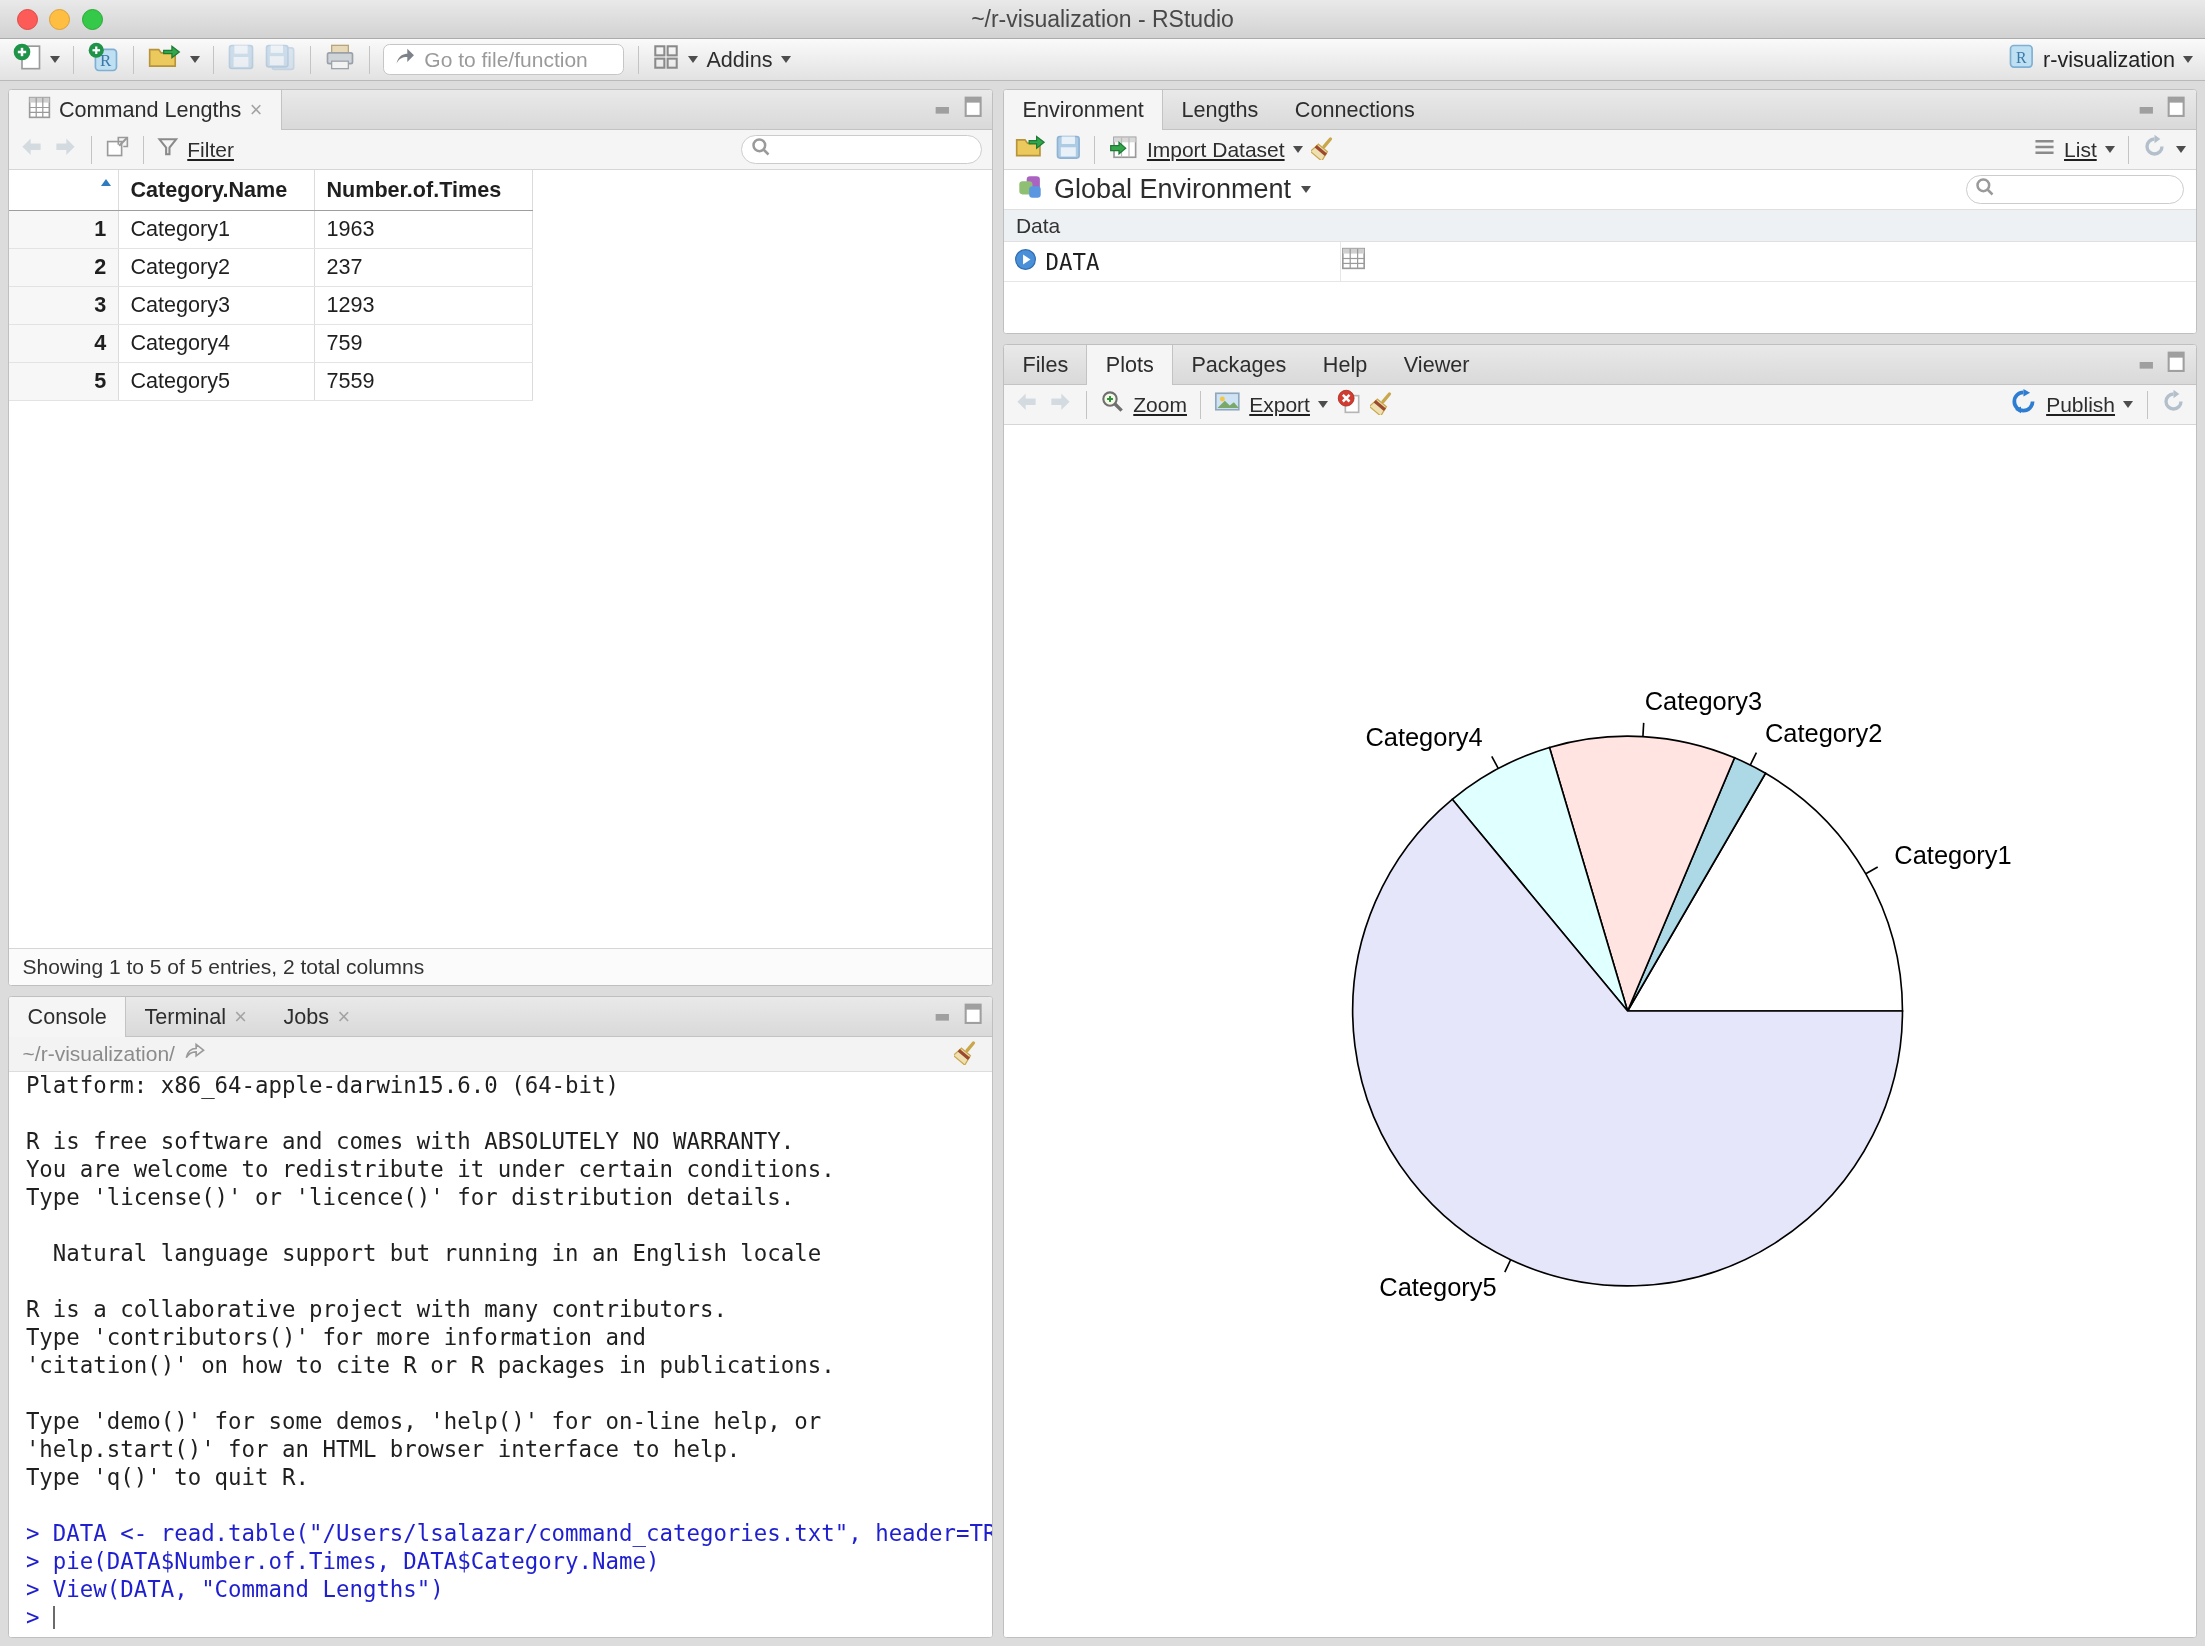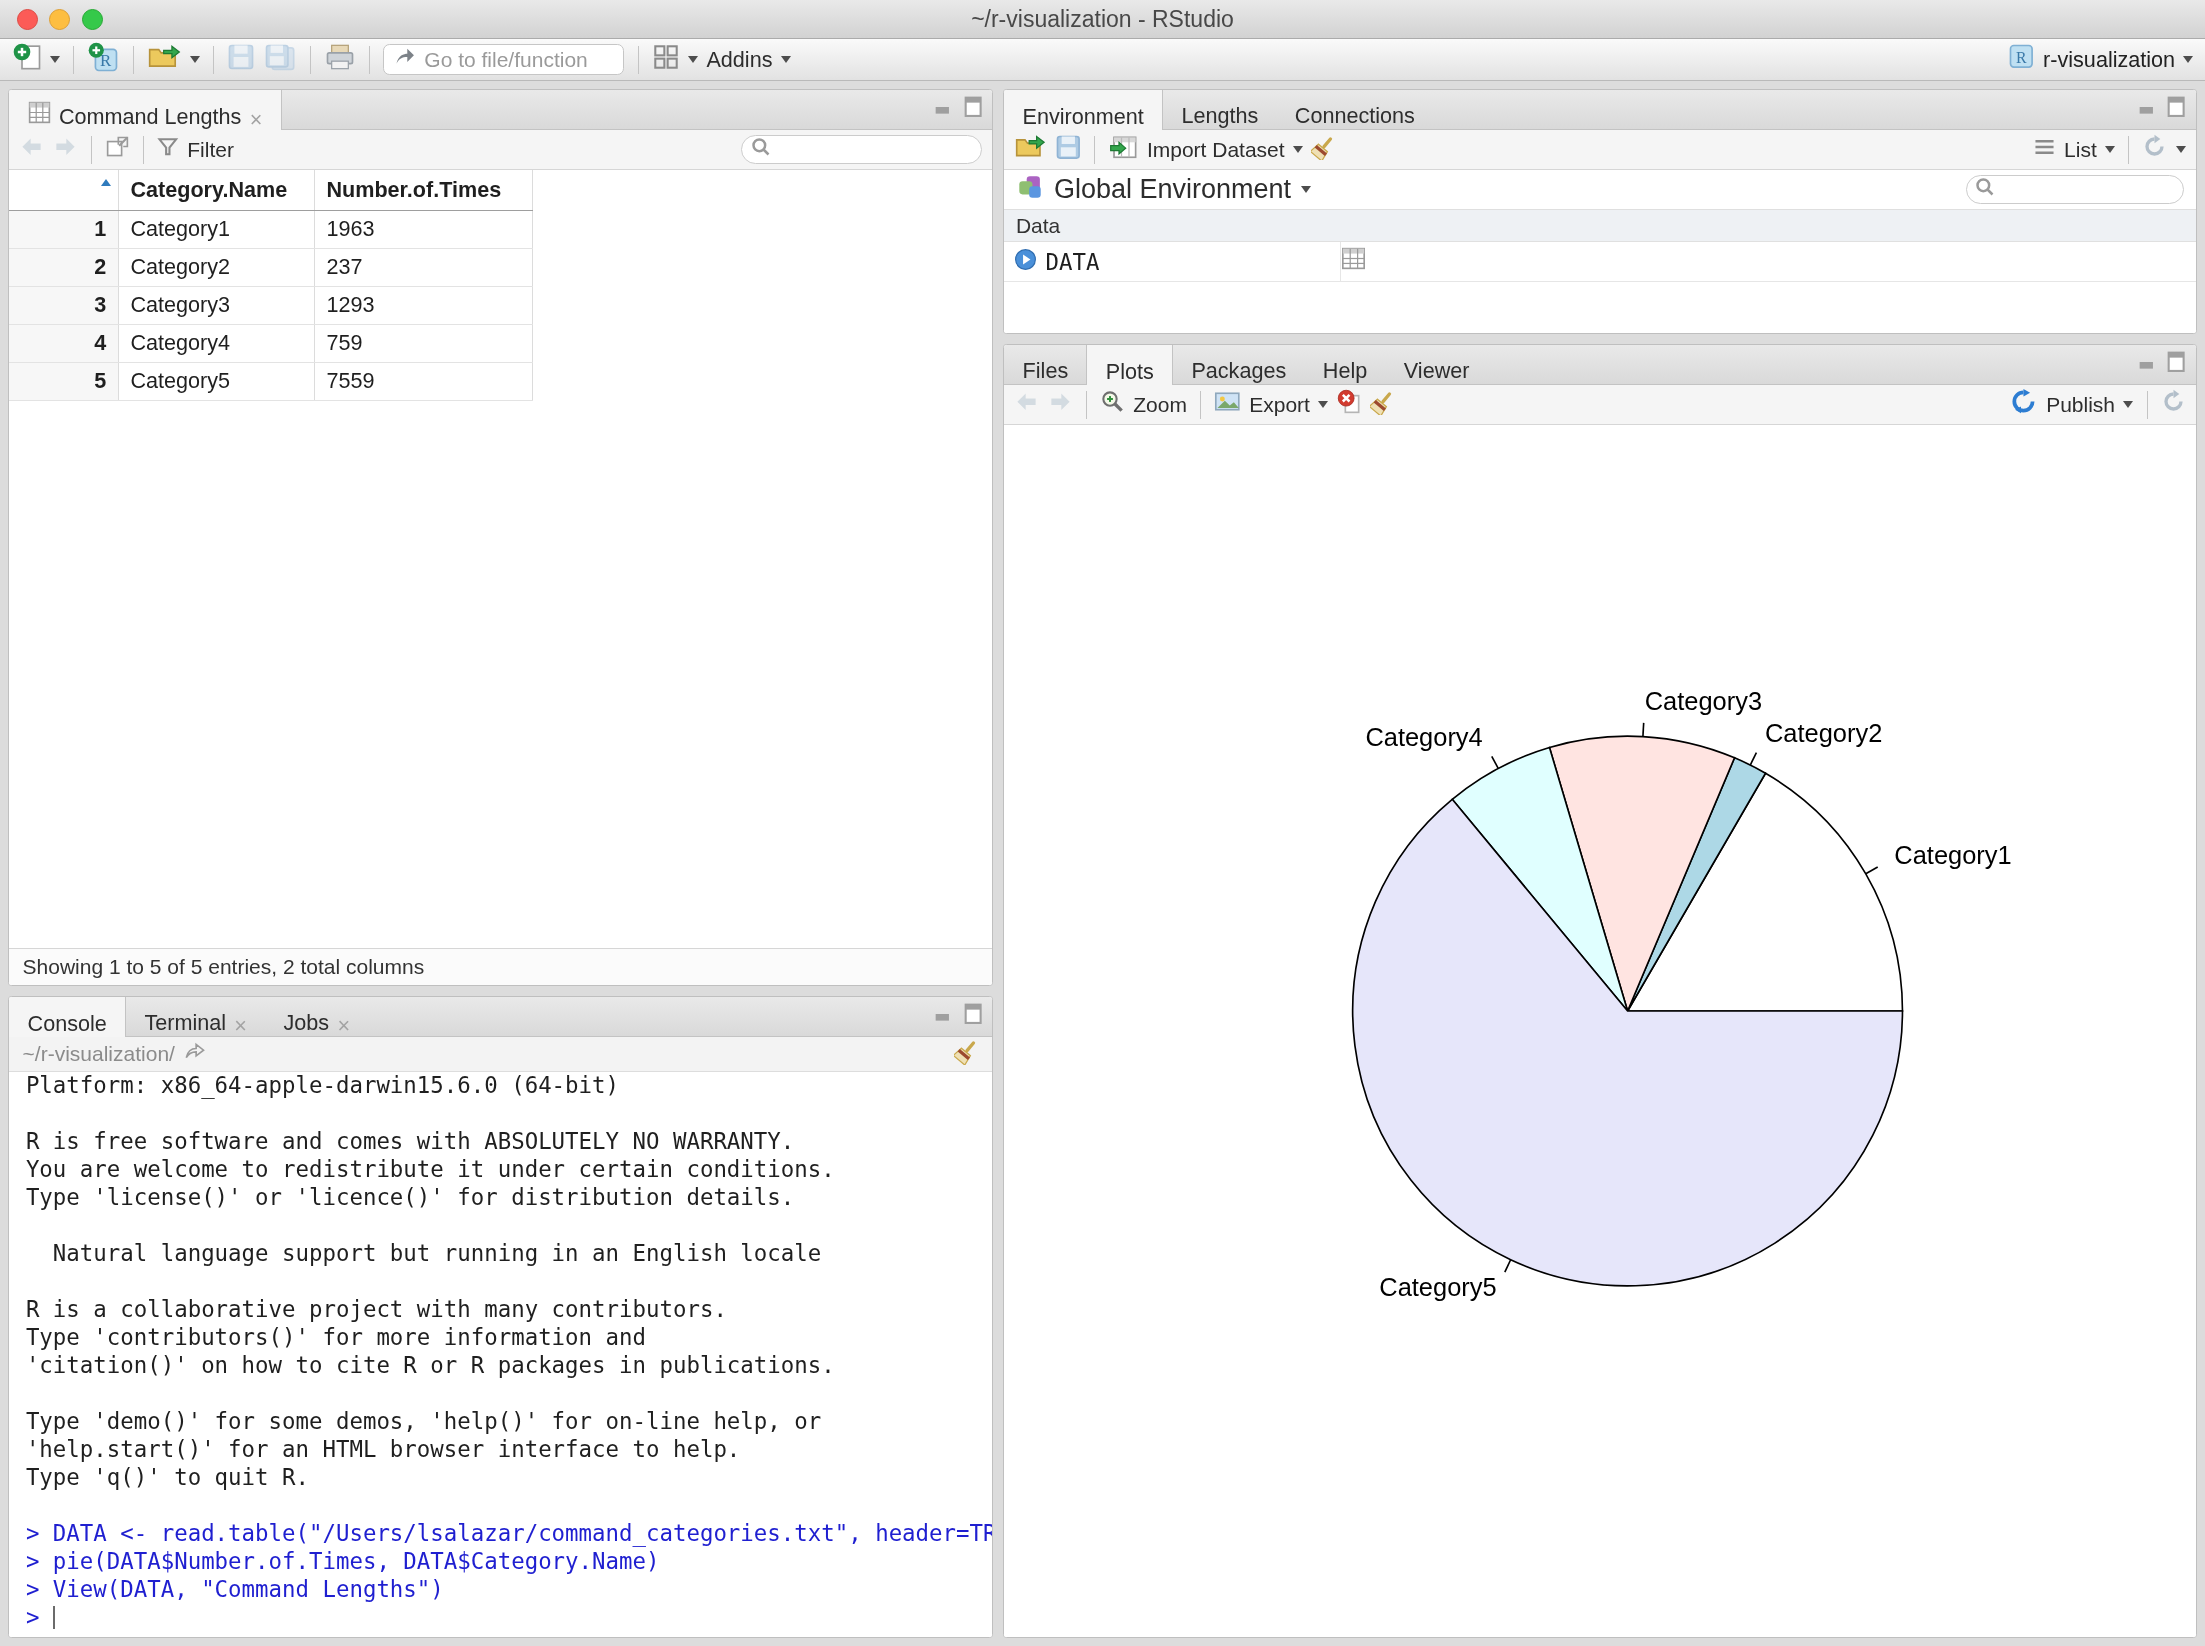--- a/index.html
+++ b/index.html
@@ -26,27 +26,27 @@
   .spacer { flex:1; }
   .proj-label { font-size:21.6px; color:#222; }
 
   
   .workspace { position:absolute; top:81px; left:0; right:0; bottom:0; background:#dcdcdc; padding:8.3px; display:flex; gap:10px; }
   .col-left  { width:985px; display:flex; flex-direction:column; gap:10px; }
   .col-right { flex:1; display:flex; flex-direction:column; gap:10px; }
   .pane { background:#fff; border:0.8px solid #bfbfbf; border-radius:3.3px; overflow:hidden; display:flex; flex-direction:column; }
 
   .tabstrip { height:40px; background:linear-gradient(#e9e9e9,#d9d9d9); border-bottom:0.8px solid #c3c3c3; display:flex; align-items:stretch; flex:none; }
-  .tab { display:flex; align-items:flex-end; gap:8.3px; padding:0 18.3px; font-size:21.6px; color:#2d2d2d; position:relative; }
+  .tab { display:flex; align-items:center; gap:8.3px; padding:0 18.3px; font-size:21.6px; color:#2d2d2d; position:relative; }
   .tab.active { background:#f5f5f5; border-left:0.8px solid #c3c3c3; border-right:0.8px solid #c3c3c3; margin-bottom:-0.8px; }
   .tab.active:first-child { border-left:none; }
   .tab .close { color:#a3a3a3; font-size:21.6px; line-height:21.6px; }
   .pane-btns { margin-left:auto; display:flex; align-items:center; gap:8.3px; padding-right:10px; }
 
-  .subtoolbar { height:40px; background:#f5f5f5; border-bottom:0.8px solid #d6d6d6; display:flex; align-items:center; padding:0 10px; gap:8.3px; flex:none; }
+  .subtoolbar { height:40px; background:#f5f5f5; border-bottom:0.8px solid #d6d6d6; display:flex; align-items:center; padding:0 10px; gap:8.3px; flex:none;text-decoration:underline; }
   .label-sm { font-size:21px; color:#2d2d2d; }
   .search-pill { display:flex; align-items:center; gap:6.6px; width:241px; height:29px; background:#fff; border:0.8px solid #ccc; border-radius:15px; padding:0 8.3px; }
   .search-pill input { border:none; outline:none; background:transparent; width:183px; font-size:20px; }
 
   
   .dv-body { flex:1; background:#fff; overflow:hidden; position:relative; }
   table.dv { border-collapse:collapse; }
   .dv th, .dv td { font-size:21.6px; height:38px; padding:0 11.6px; border-right:0.8px solid #dcdcdc; border-bottom:0.8px solid #e3e3e3; white-space:nowrap; }
   .dv th { height:40px; font-weight:bold; text-align:left; border-bottom:0.8px solid #9e9e9e; position:relative; }
   .dv .num-col { width:109px; text-align:right; background:#f7f7f7; font-weight:600; }

